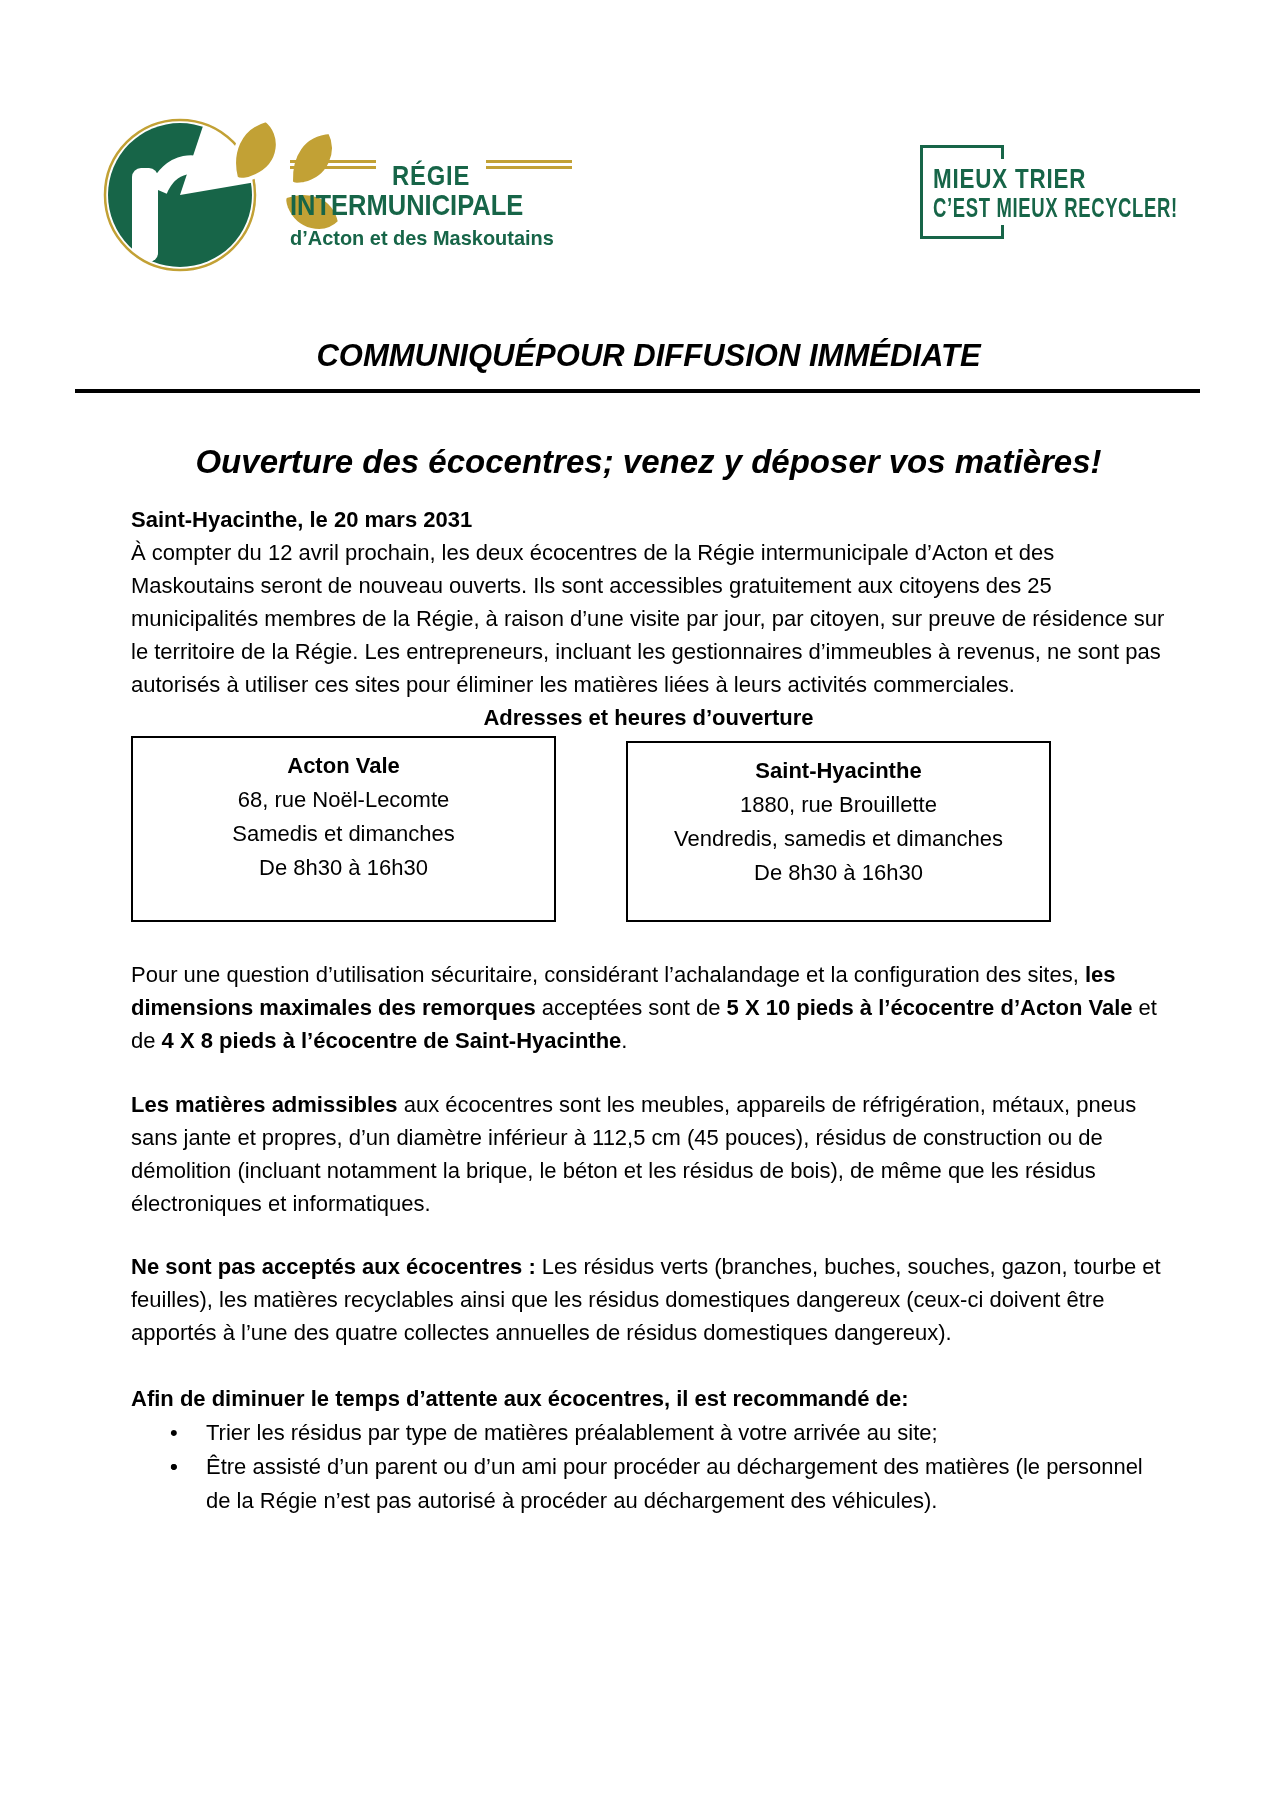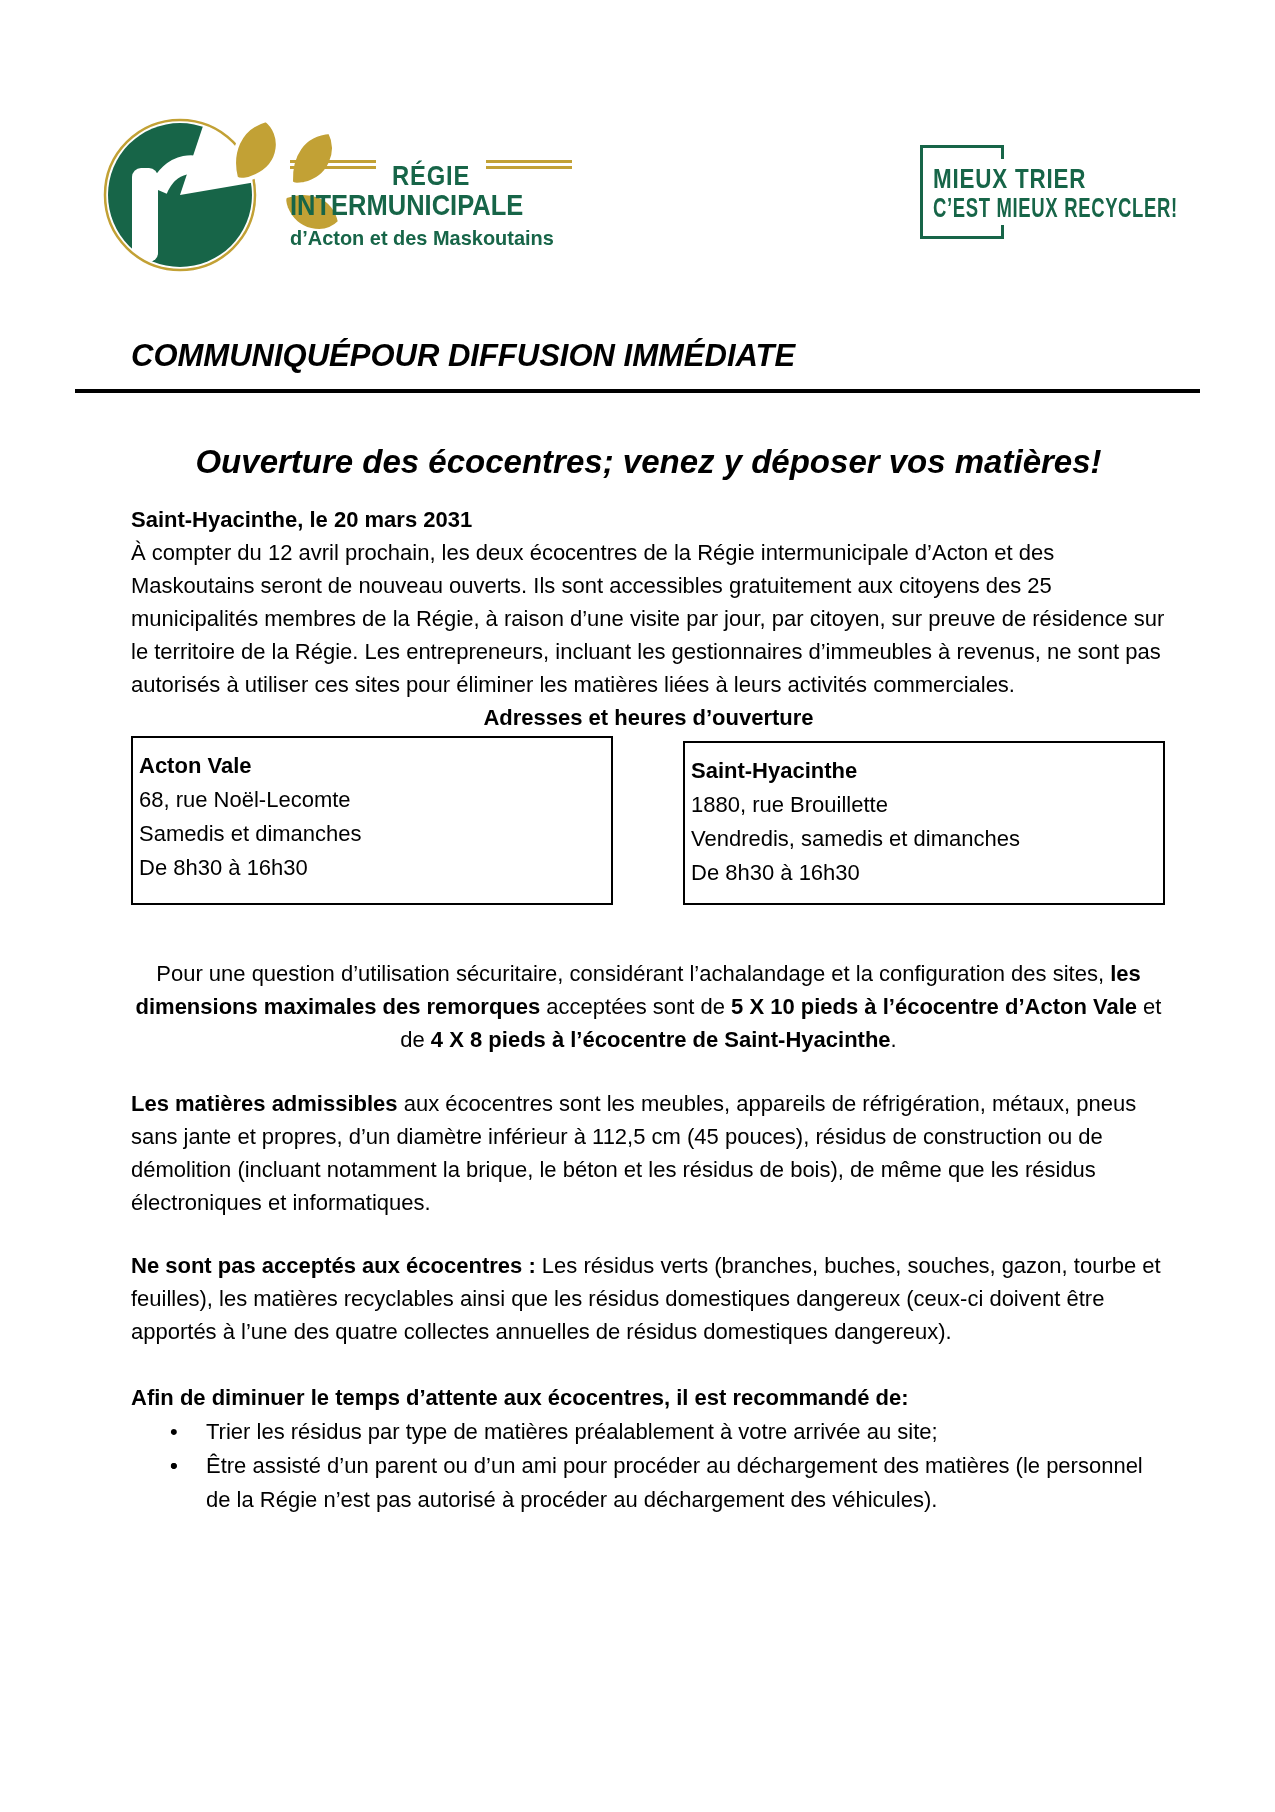--- a/index.html
+++ b/index.html
@@ -34,41 +34,41 @@
   .bracket { position: absolute; left: 0; top: 0; width: 84px; height: 94px;
              border: 3px solid #176548; border-right: none; }
   .bracket::before { content: ""; position: absolute; right: 0; top: 0; width: 3px; height: 11px; background: #176548; }
   .bracket::after  { content: ""; position: absolute; right: 0; bottom: 0; width: 3px; height: 11px; background: #176548; }
   .tagline-text { position: relative; padding: 19px 0 0 13px; font-weight: bold; font-size: 28px;
                   line-height: 29px; white-space: nowrap; }
   .tl1 { display: inline-block; transform: scaleX(0.80); transform-origin: left; letter-spacing: 1px; }
   .tl2 { display: inline-block; transform: scaleX(0.66); transform-origin: left; letter-spacing: 1px; }
 
   .masthead { position: absolute; left: 131px; right: 109px; top: 338px;
-              display: flex; justify-content: flex-start; align-items: baseline;
+              display: flex; justify-content: center; align-items: baseline;
               font-weight: bold; font-style: italic; font-size: 31px; }
   .header-rule { position: absolute; left: 75px; right: 75px; top: 389px; height: 4px; background: #000; }
 
   
   .main { position: absolute; left: 131px; top: 396px; width: 1035px; font-size: 22px; line-height: 33px; }
 
   .title { margin: 46px 0 0 0; text-align: center; font-weight: bold; font-style: italic;
            font-size: 33px; line-height: 40px; }
 
   .dateline { margin-top: 21px; font-weight: bold; }
   p { margin: 0; }
 
   .sched-heading { text-align: center; font-weight: bold; }
 
   .boxes { display: flex; gap: 70px; margin-top: 2px; }
-  .box { width: 482px; border: 2.5px solid #000; padding: 11px 6px 13px; line-height: 34px; }
+  .box { width: 425px; border: 2.5px solid #000; text-align: center; padding: 11px 6px 30px; line-height: 34px; }
   .box .loc-name { font-weight: bold; }
   .box-right { margin-top: 5px; }
 
-  .p-sizes { margin-top: 52px; text-align: center; }
+  .p-sizes { margin-top: 36px; }
   .p-admissible { margin-top: 31px; }
   .p-notaccepted { margin-top: 30px; }
   .reco-head { margin-top: 33px; font-weight: bold; }
   .reco { list-style: none; margin: 1px 0 0 0; padding: 0; }
   .reco li { position: relative; padding-left: 75px; line-height: 34px; }
   .reco .bullet { position: absolute; left: 39px; top: 0; }
   .closing { margin-top: 25px; }
 
   .source-row { margin-top: 33px; display: flex; line-height: 34px; }
   .source-label { width: 169px; font-weight: bold; }

